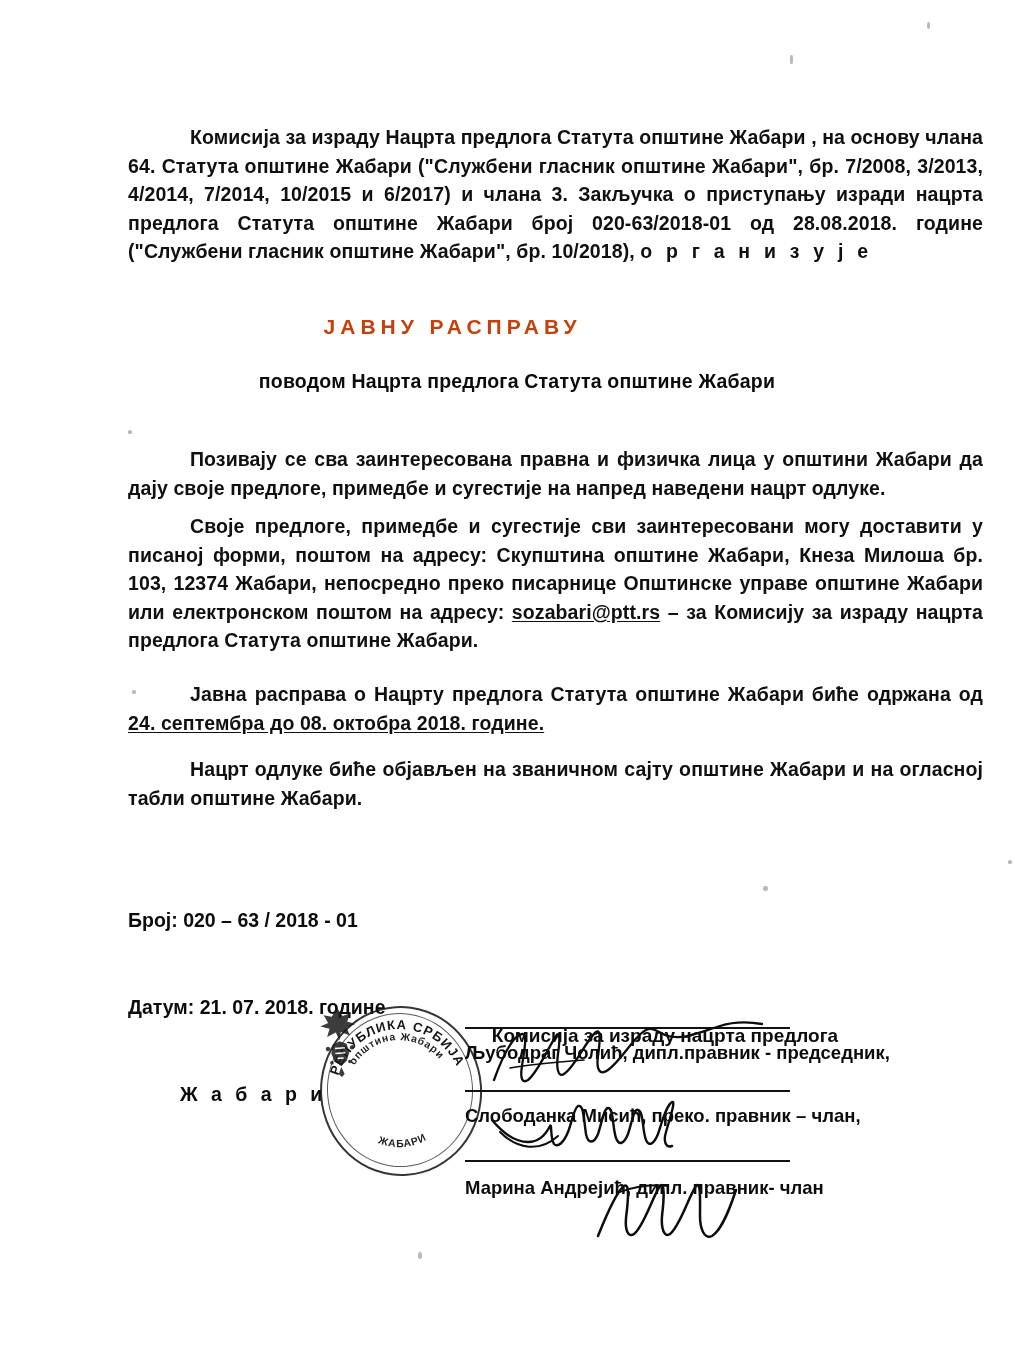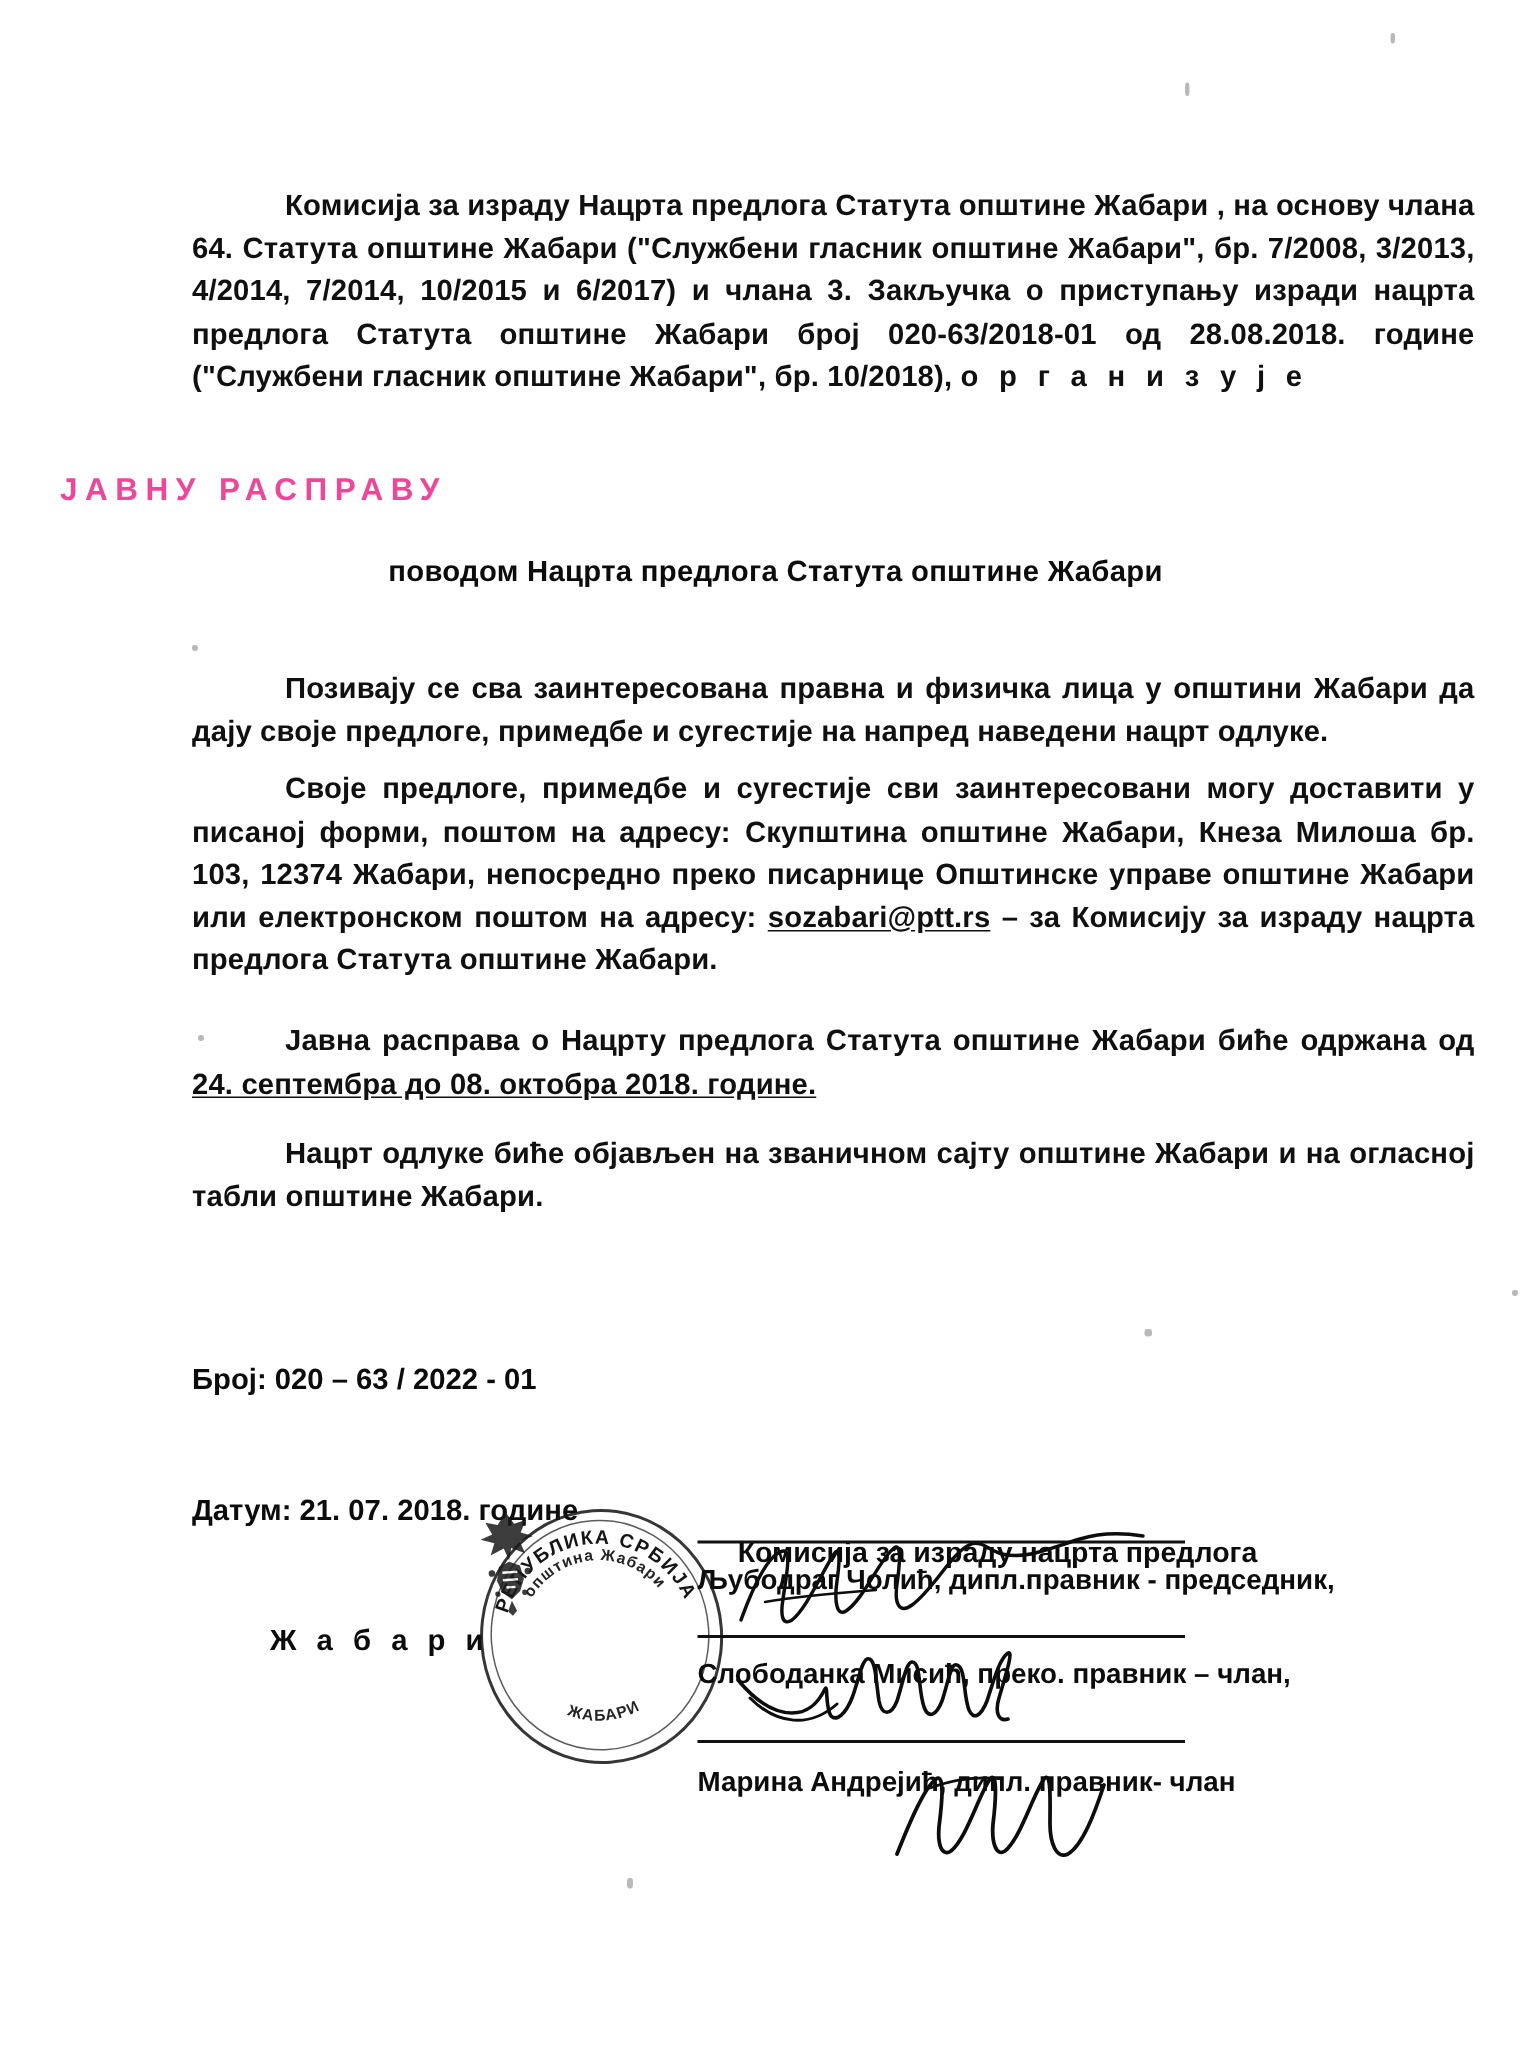--- a/index.html
+++ b/index.html
@@ -39,24 +39,25 @@
   .u-line {
     text-decoration: underline;
     text-underline-offset: 2px;
   }
 
   
   .doc-heading {
     position: absolute;
     left: 0;
     width: 825px;
+    text-align: center;
     font-size: 21px;
     font-weight: 700;
     letter-spacing: 5px;
-    color: #ec4899;
+    color: #c2410c;
   }
   .doc-subheading {
     position: absolute;
     left: 0;
     width: 954px;
     text-align: center;
     font-size: 19.5px;
     font-weight: 700;
     letter-spacing: 0.2px;
     color: #0c0c0c;
@@ -180,21 +181,21 @@
     <p><span>Своје предлоге, примедбе и сугестије сви заинтересовани могу доставити у писаној форми, поштом на адресу: Скупштина општине Жабари, Кнеза Милоша бр. 103, 12374 Жабари, непосредно преко писарнице Општинске управе општине Жабари или електронском поштом на адресу: </span><span class="u-line">sozabari@ptt.rs</span><span> – за Комисију за израду нацрта предлога  Статута општине Жабари.</span></p>
   </div>
 
   <div class="body-text indent" style="left:88px; top:680px; width:855px;">
     <p><span>Јавна расправа о Нацрту предлога Статута општине Жабари биће одржана од  </span><span class="u-line">24. септембра до 08. октобра  2018. године.</span></p>
   </div>
 
   <div class="body-text indent" style="left:88px; top:755px; width:855px;">Нацрт одлуке биће објављен на званичном сајту општине Жабари и на огласној табли  општине Жабари.</div>
 
   <div class="ref-block" style="left:88px; top:848px;">
-    <div><span>Број:</span> <span>020 – 63 / 2022 - 01</span></div>
+    <div><span>Број:</span> <span>020 – 63 / 2018 - 01</span></div>
     <div><span>Датум:</span> <span>21. 07. 2018. године</span></div>
     <div><span class="ref-city">Ж а б а р и</span></div>
   </div>
 
   <div class="sig-head" style="left:410px; top:1022px; width:430px;">
     <div>Комисија за израду нацрта предлога</div>
   </div>
 
   <div class="seal">
     <div class="ring-outer"></div>

